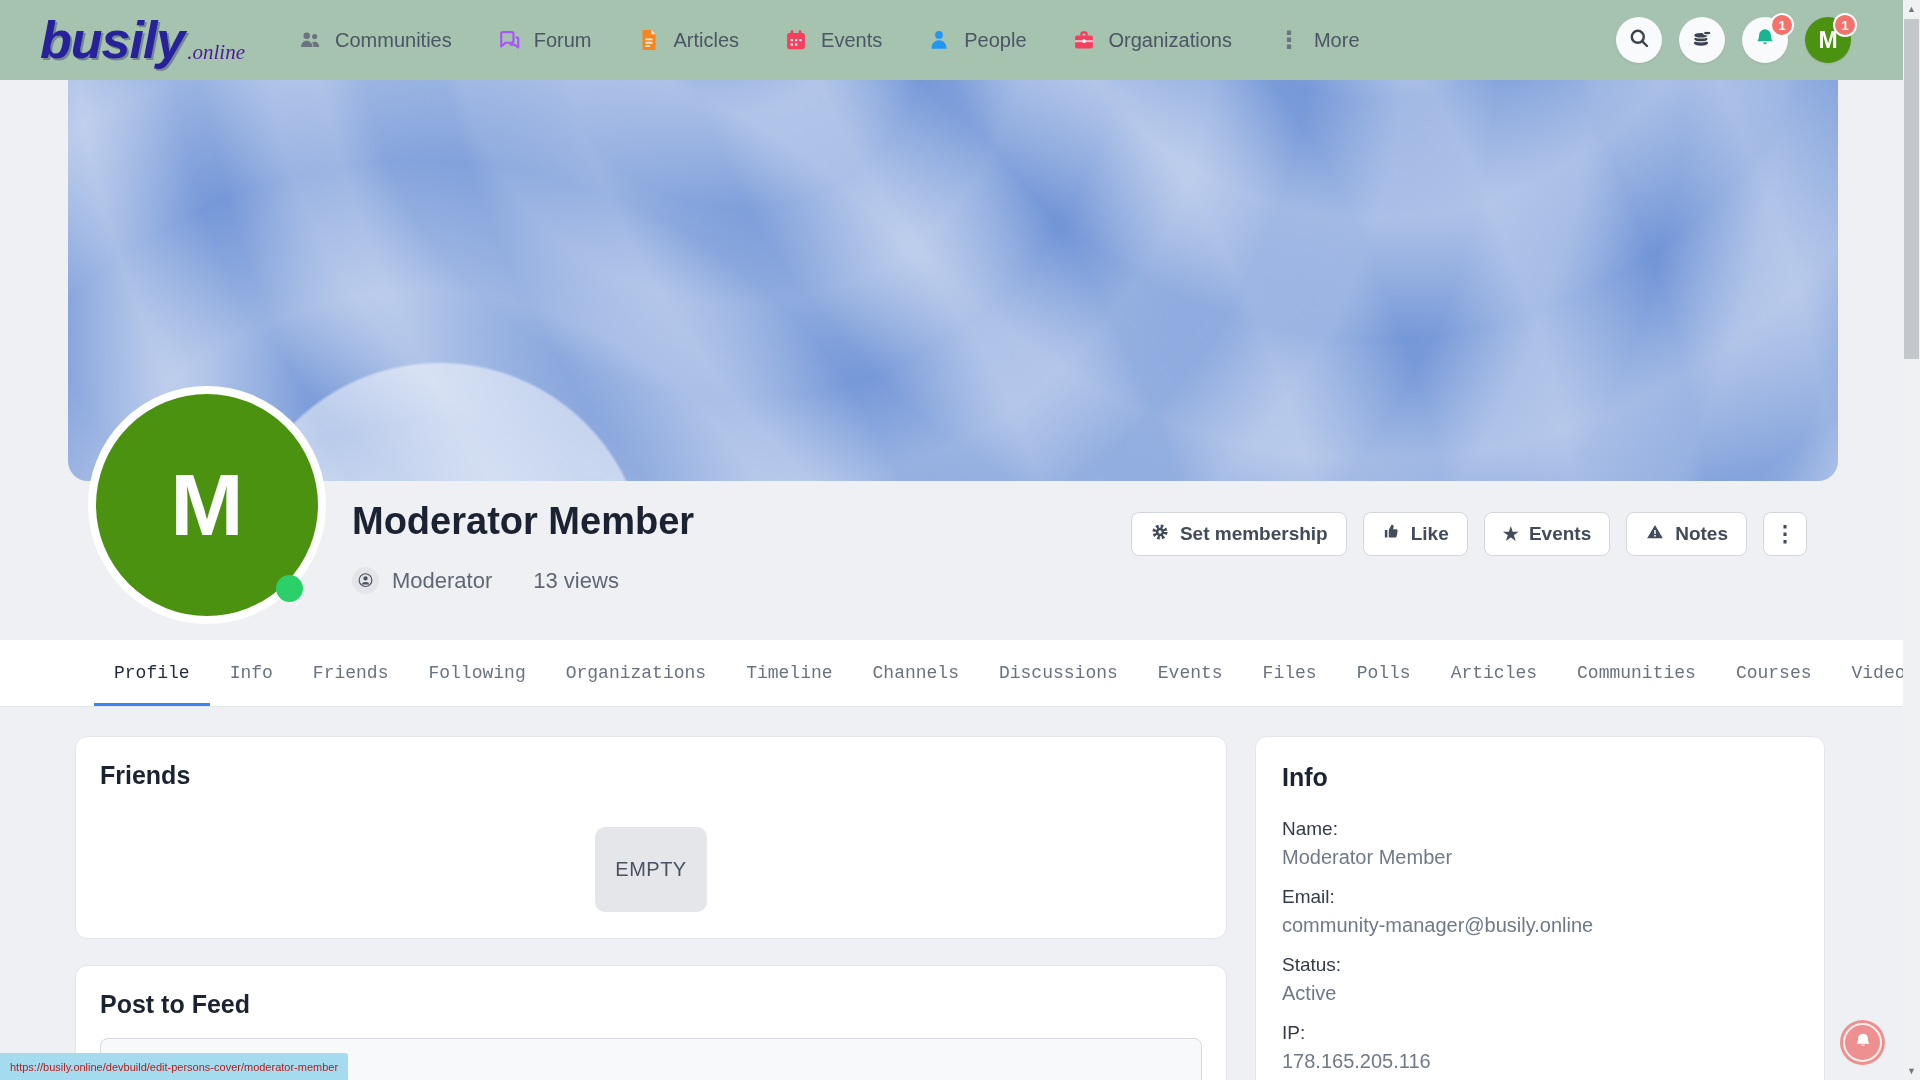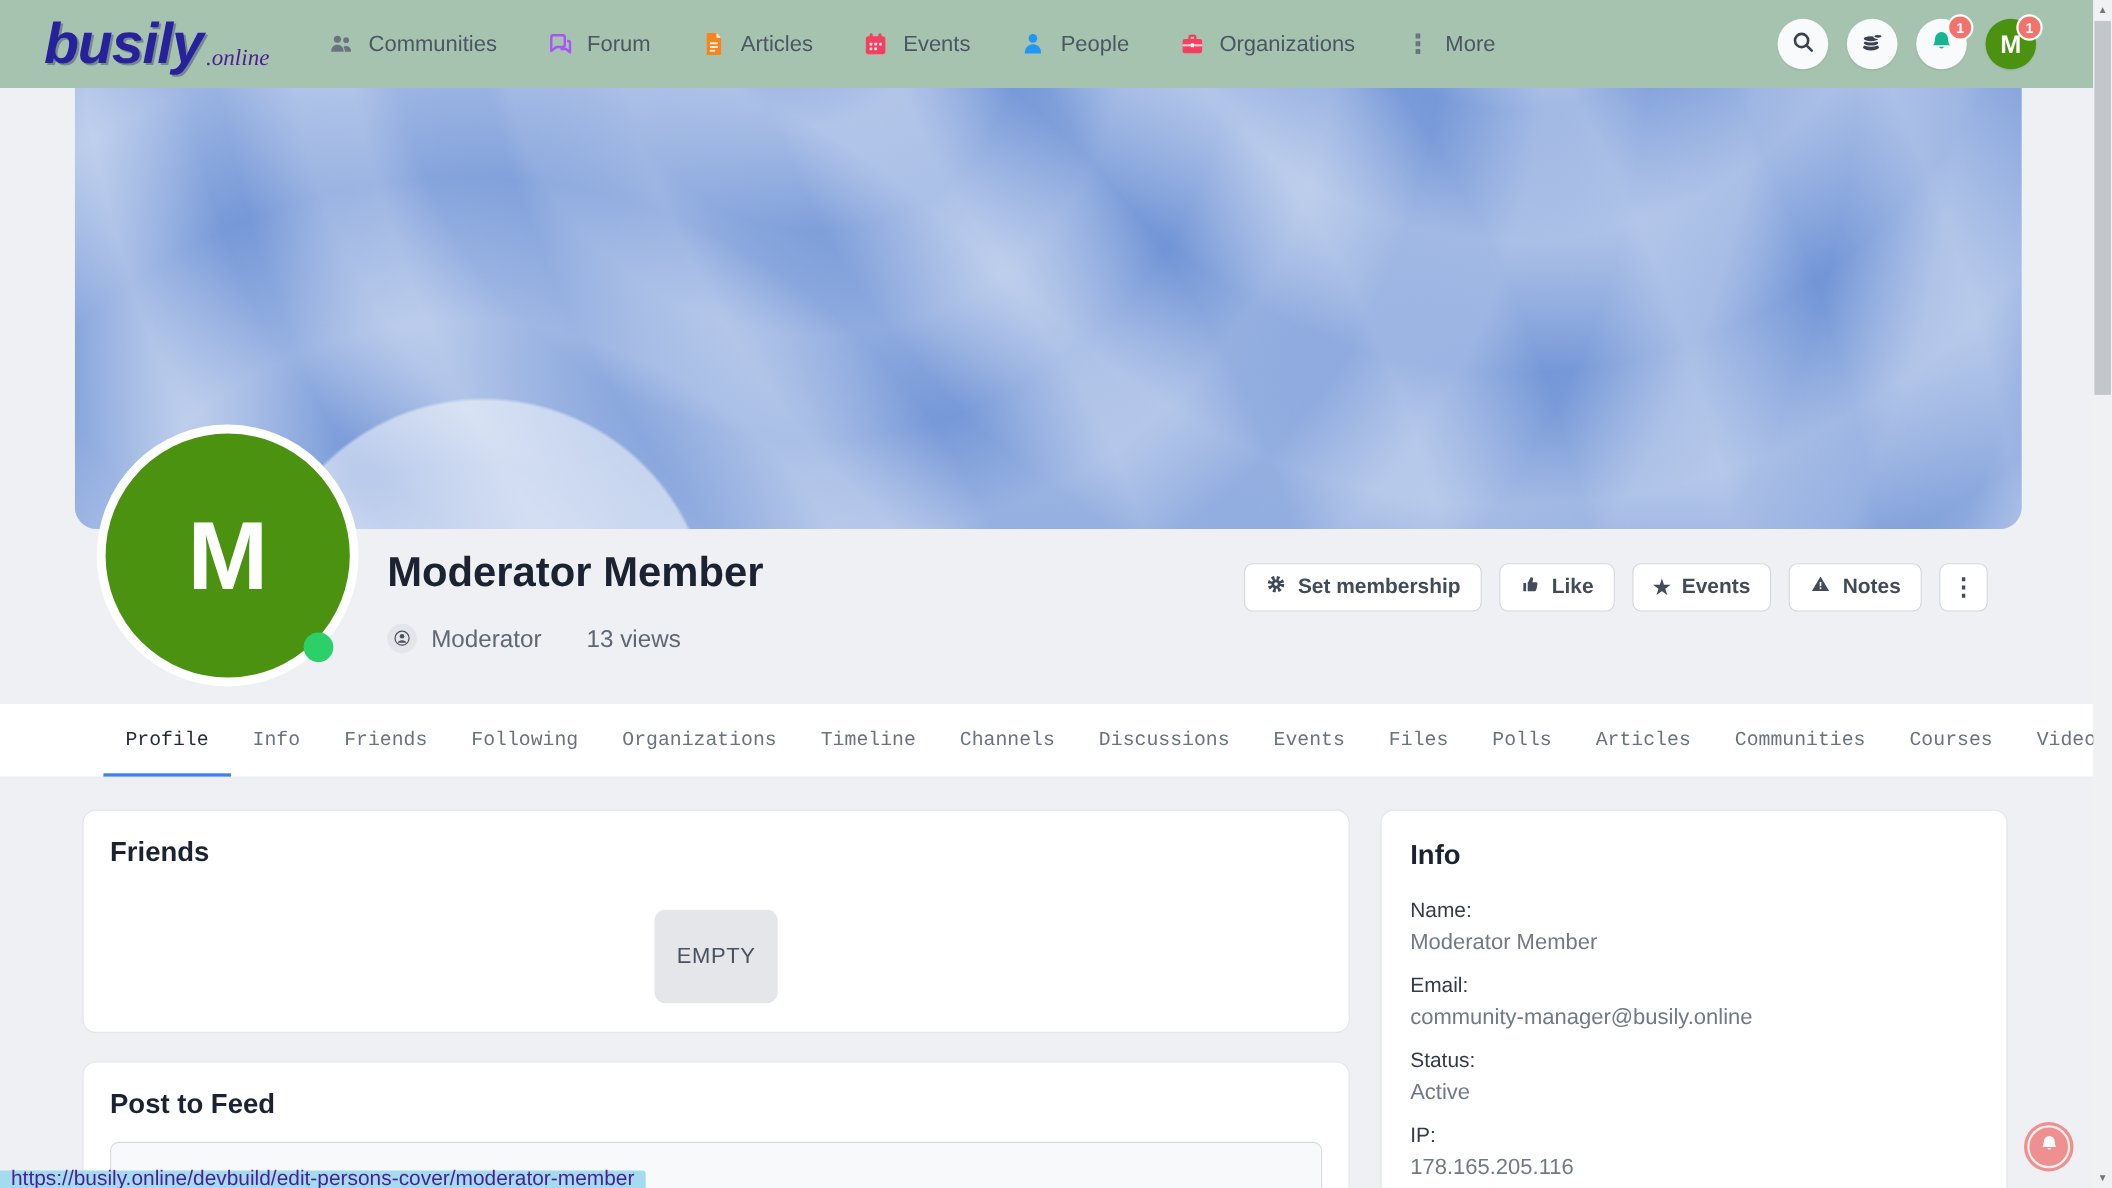--- a/index.html
+++ b/index.html
@@ -76,22 +76,22 @@
     font-size:20px;color:#4a5260;letter-spacing:.5px;}
   .post-card{left:75px;top:965px;width:1152px;height:260px;padding:24px;}
   .composer{position:absolute;left:24px;right:24px;top:72px;height:140px;background:#f8f9fa;
     border:1px solid #d6dade;border-radius:8px;cursor:text;}
   .info-card{left:1255px;top:736px;width:570px;height:430px;padding:26px;}
   .info-fields{margin-top:26px;}
   .info-label{font-size:19px;font-weight:400;color:#333b49;margin-bottom:6px;}
   .info-value{font-size:20px;color:#6f7987;margin-bottom:17px;}
 
   
-  .status-url{position:absolute;left:0;bottom:0;height:16px;background:#a5dbee;color:#4c1d95;
-    font-size:19px;display:flex;align-items:center;padding:0 10px;border-top-right-radius:3px;z-index:40;}
+  .status-url{position:absolute;left:0;bottom:0;height:27px;background:#a5dbee;color:#b91c1c;
+    font-size:11px;display:flex;align-items:center;padding:0 10px;border-top-right-radius:3px;z-index:40;}
 
   
   .push-fab{position:absolute;left:1840px;top:1020px;width:45px;height:45px;border-radius:50%;
     background:#ee9090;display:flex;align-items:center;justify-content:center;cursor:pointer;z-index:40;}
   .push-fab::before{content:"";position:absolute;inset:3px;border:2px solid rgba(255,255,255,.85);
     border-radius:50%;}
 
   
   .scrollbar{position:absolute;right:0;top:0;width:17px;height:1080px;background:#f0f1f3;z-index:50;}
   .sb-arrow{position:absolute;left:0;width:17px;height:18px;display:flex;align-items:center;

